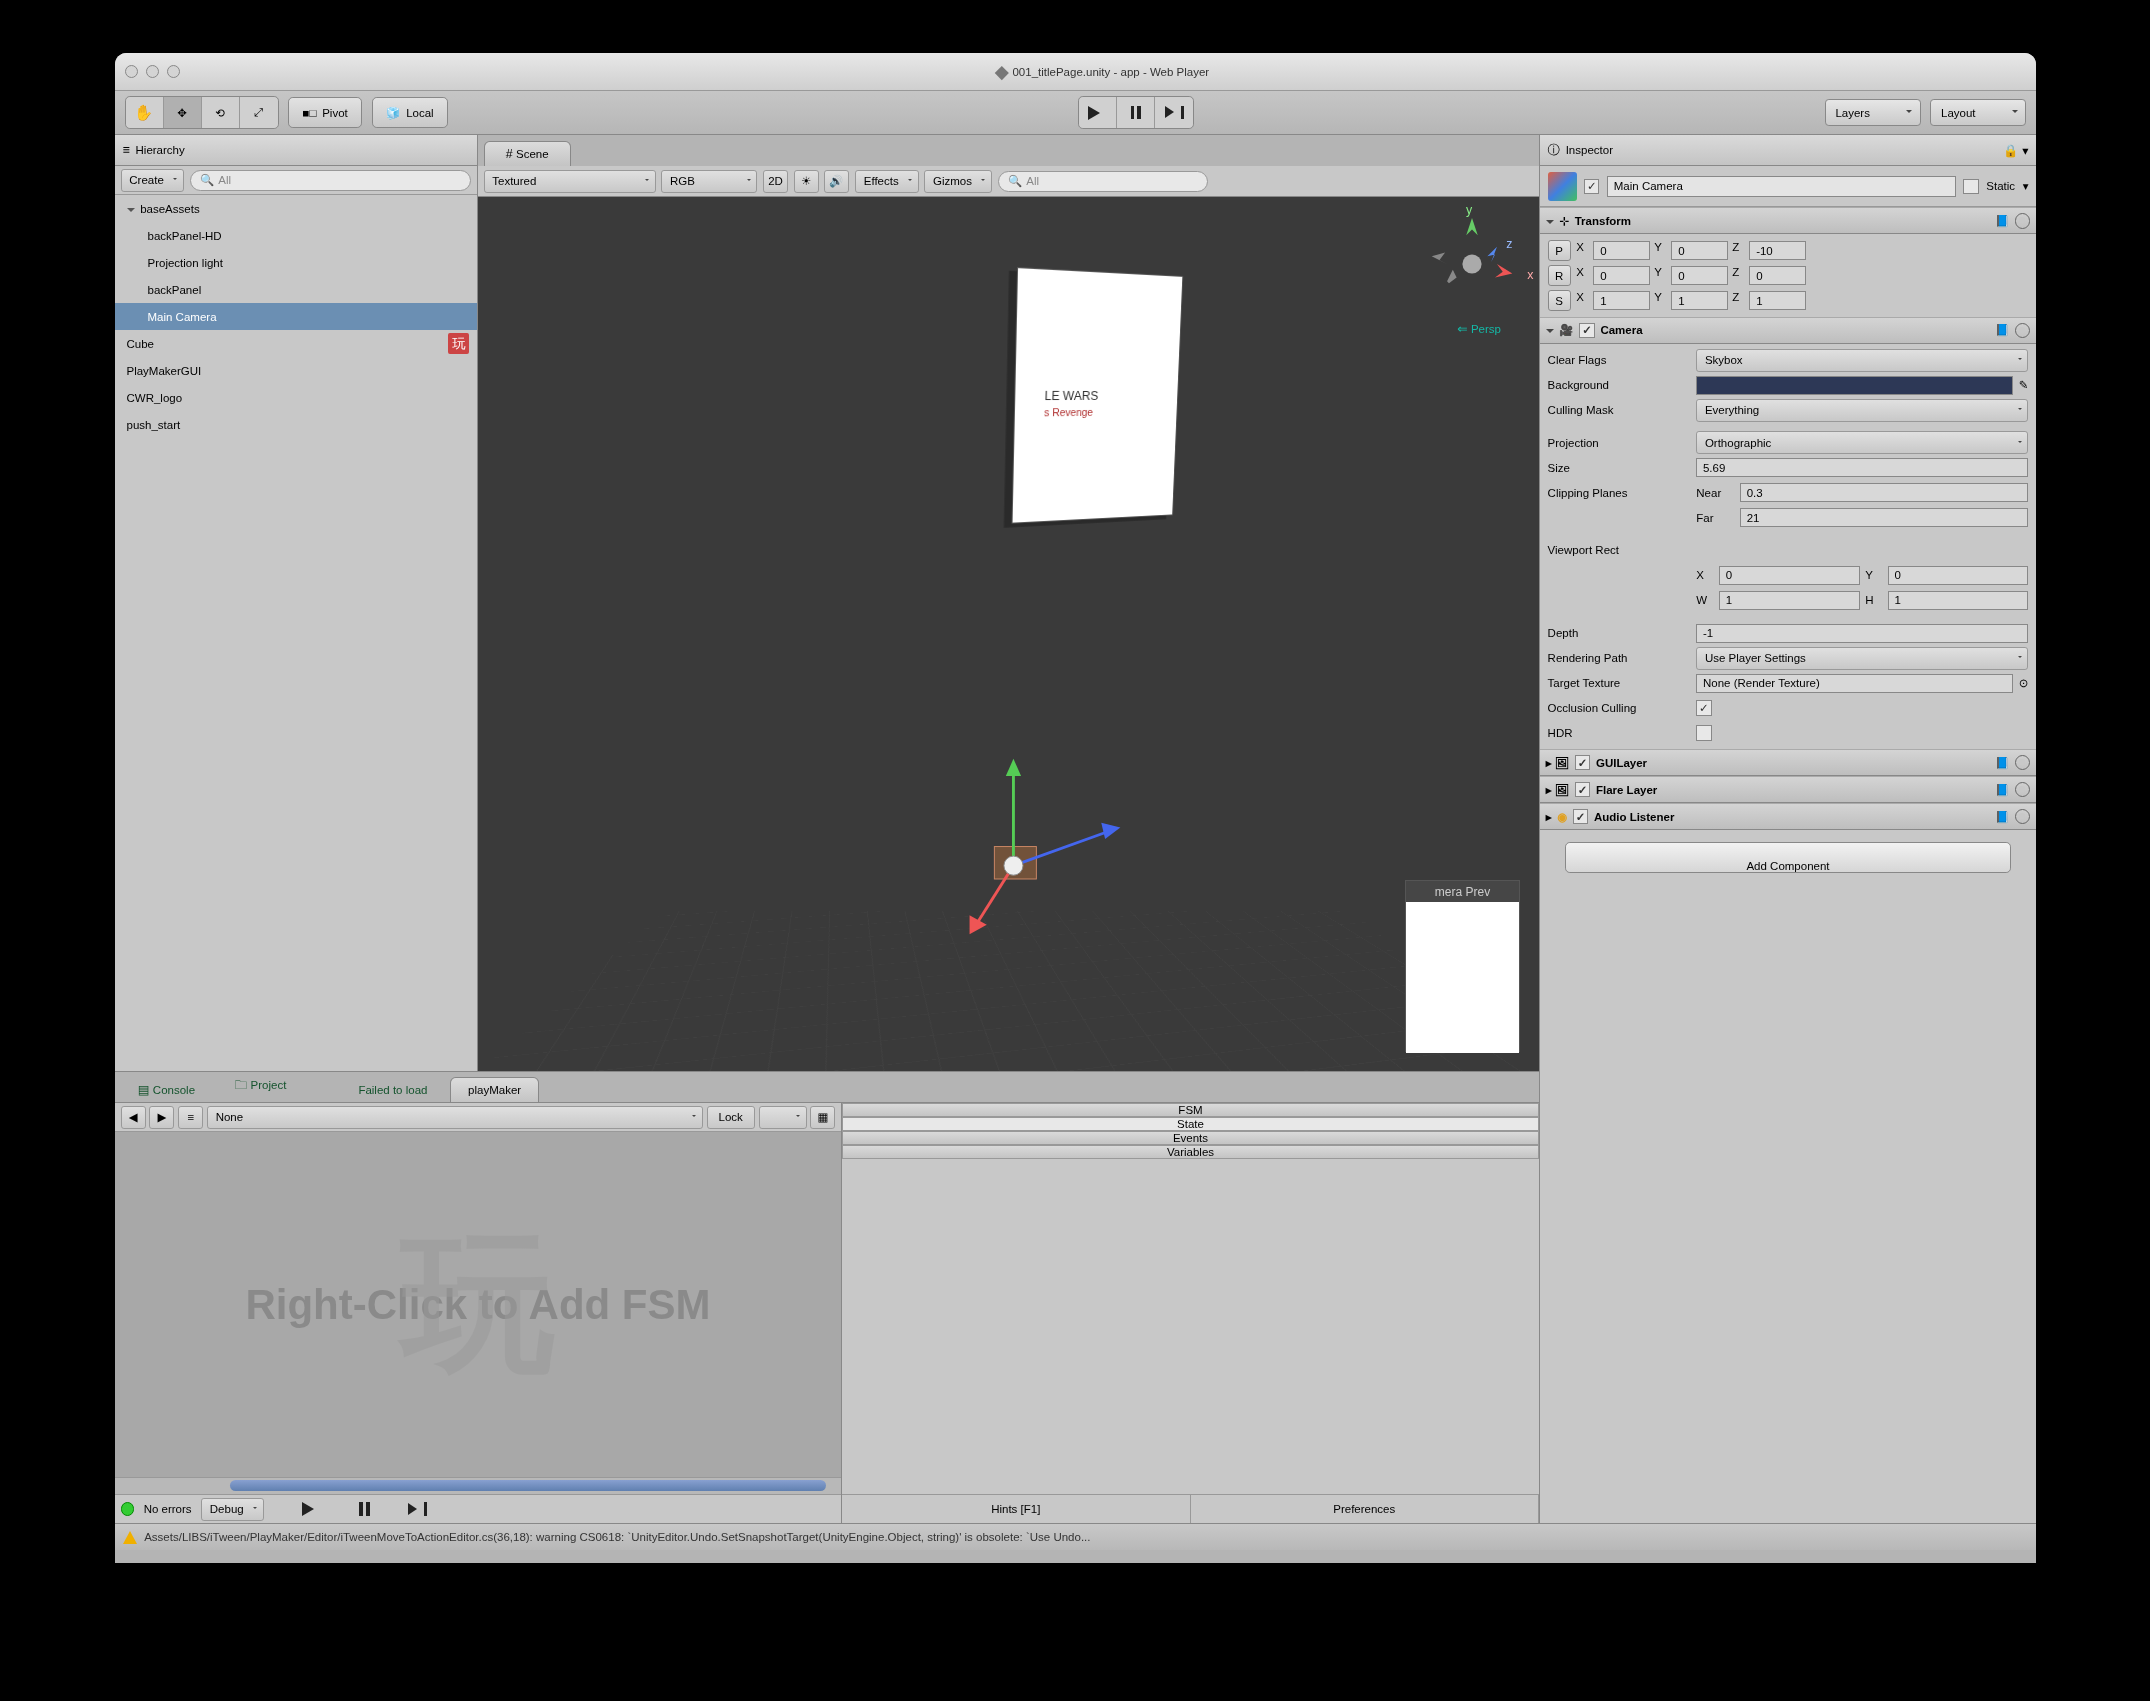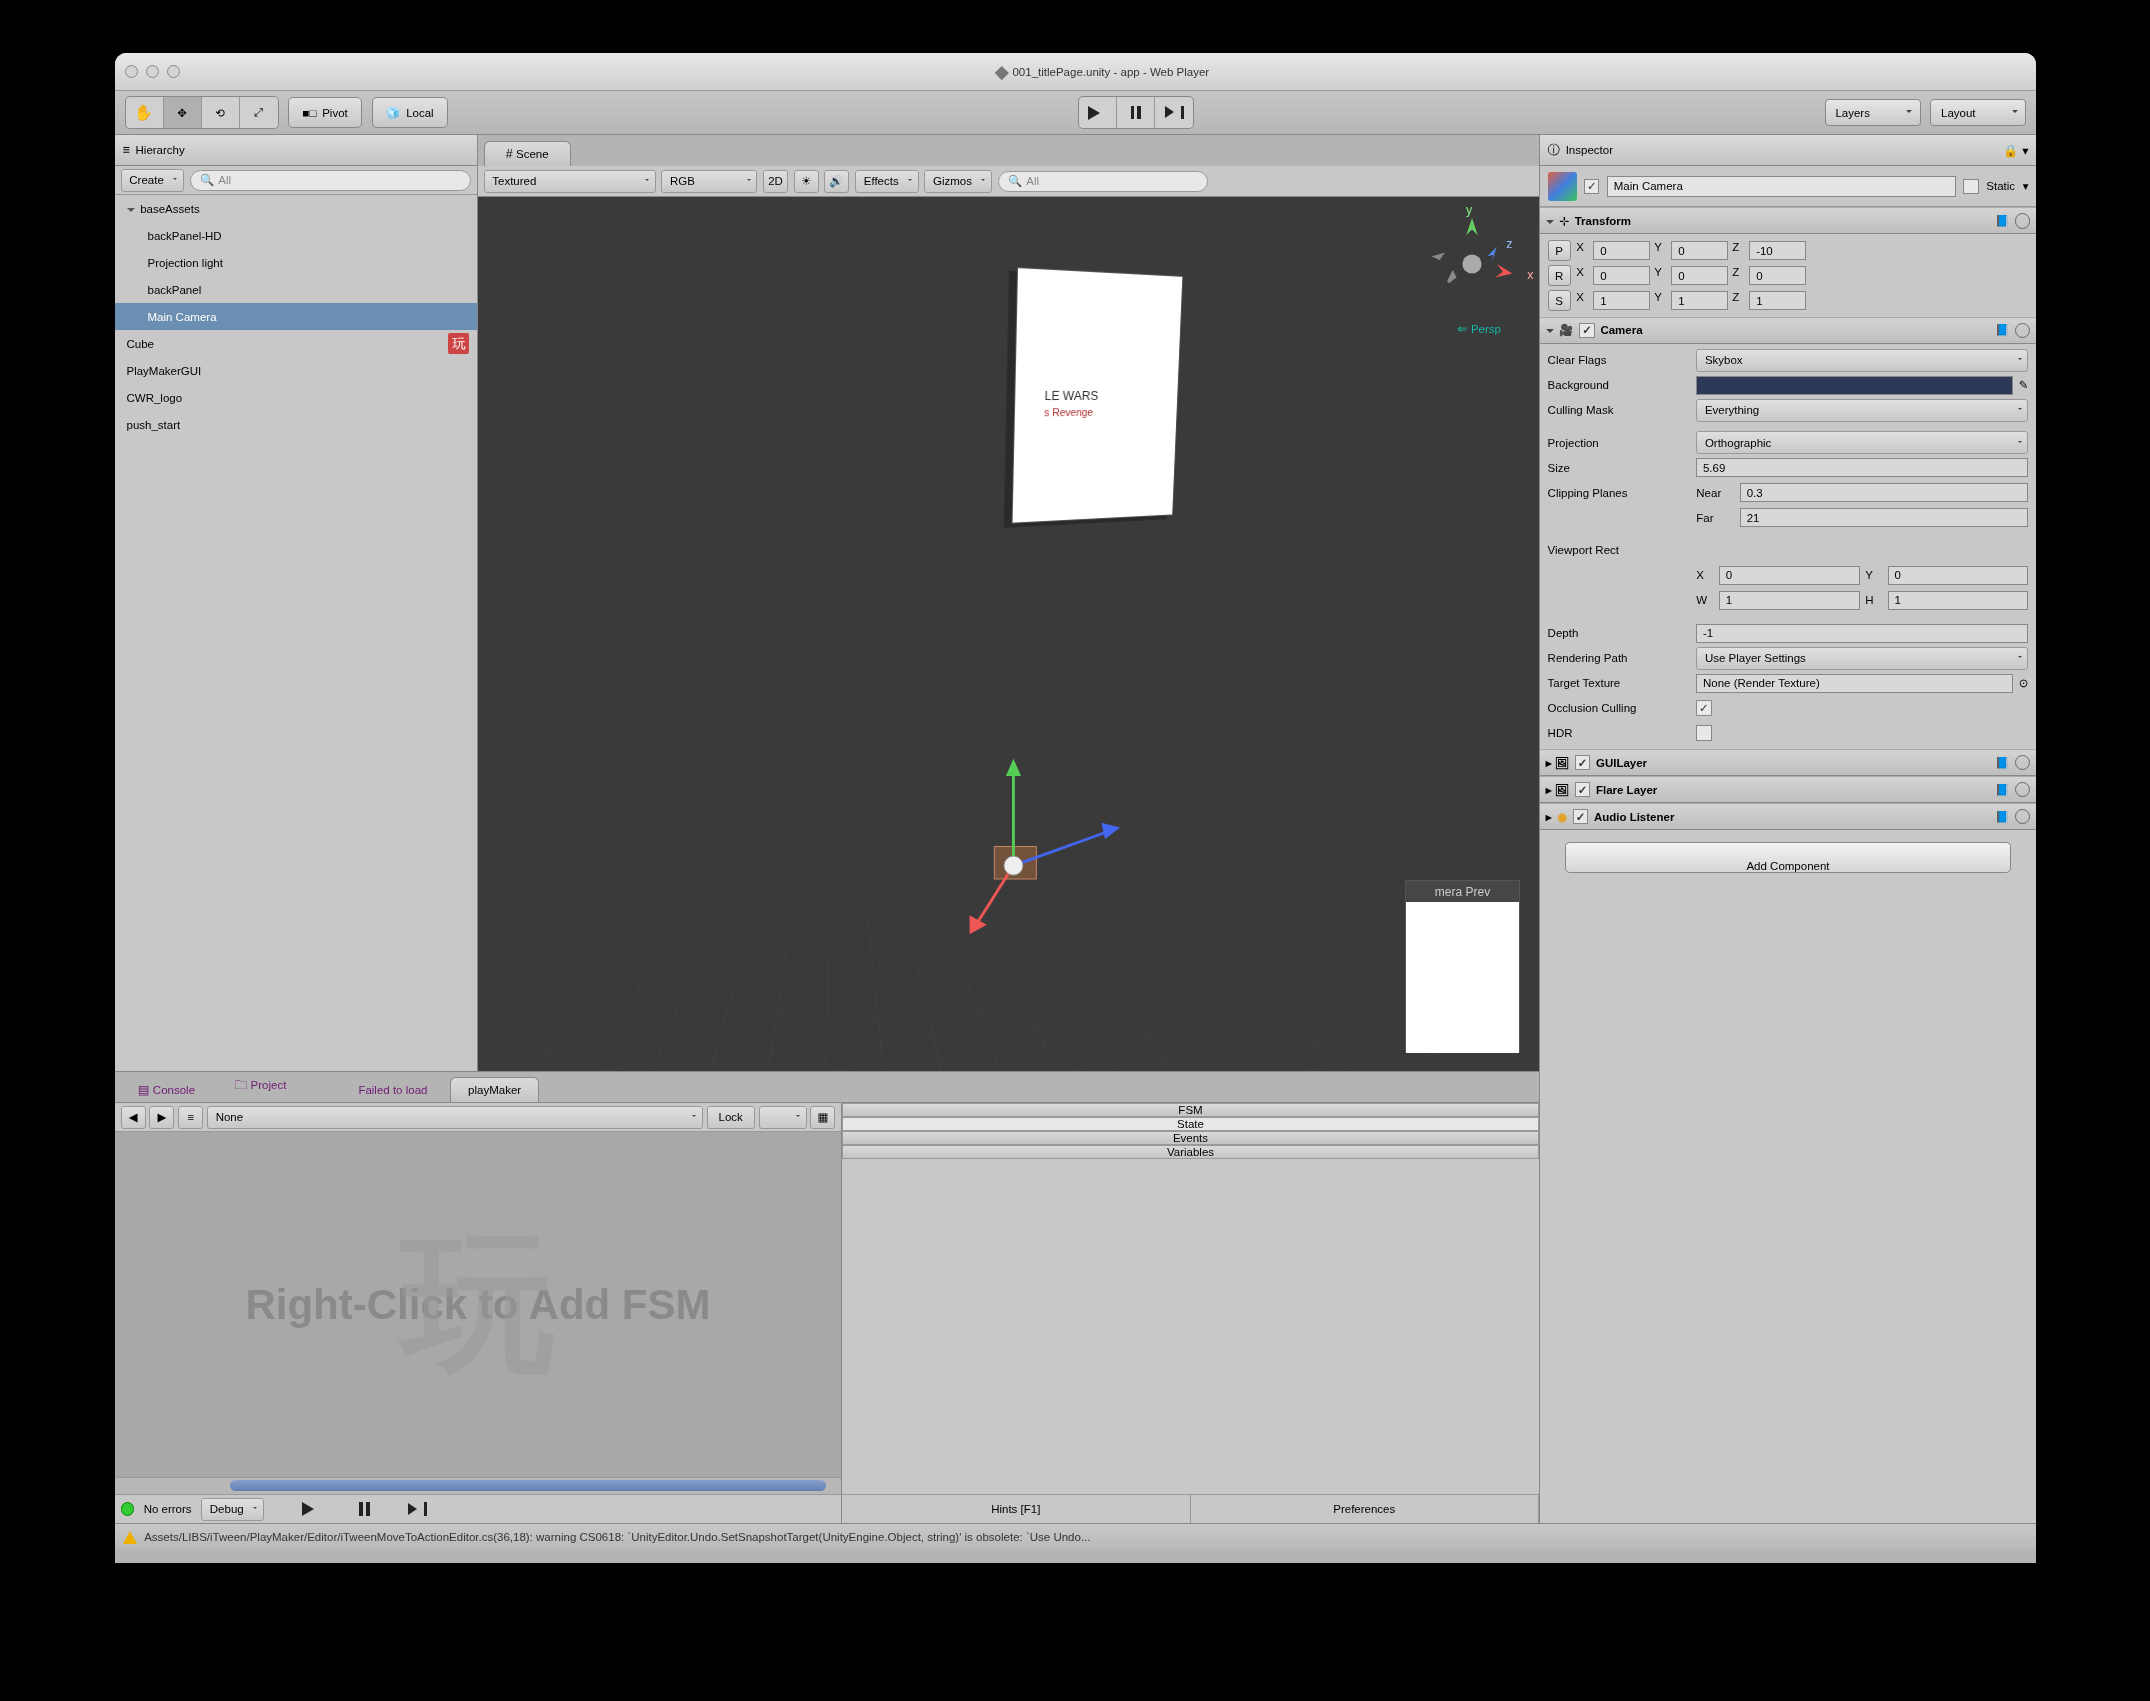--- a/index.html
+++ b/index.html
@@ -37,21 +37,21 @@
 .sq { width:25px; height:23px; background:linear-gradient(#e0e0e0,#c8c8c8); border:1px solid #999; border-radius:2.9px; display:flex; align-items:center; justify-content:center; cursor:pointer; }
 .scene-view { flex:1; background:#3a3a3a; position:relative; overflow:hidden; }
 .gizmo { position:absolute; right:19px; top:19px; width:96px; height:96px; }
 .axis-lbl { position:absolute; font-size:12.4px; color:#ccc; }
 .persp { position:absolute; right:38px; top:124px; color:#14b8a6; font-size:12.4px; }
 .preview { position:absolute; right:19px; bottom:19px; width:115px; height:172px; background:#2a2a2a; border:1px solid #555; }
 .preview-head { height:21px; background:#464646; color:#ccc; font-size:12px; display:flex; align-items:center; justify-content:center; }
 .preview-body { height:151px; background:#fff; margin:0; }
 .bottom-tabs { height:31px; background:#b4b4b4; display:flex; align-items:flex-end; border-top:1px solid #888; }
 .btab { padding:4.8px 17px; border:1px solid #888; border-bottom:none; border-radius:5.7px 5.7px 0 0; margin-left:5.7px; background:linear-gradient(#dcdcdc,#c4c4c4); cursor:pointer; font-size:12.4px; }
-.btab.flat { background:transparent; border:none; color:#701a75;margin-top:37px; }
+.btab.flat { background:transparent; border:none; color:#14532d;margin-top:37px; }
 .pm-area { height:421px; display:flex; border-top:1px solid #888; }
 .pm-left { width:726px; background:#c0c0c0; display:flex; flex-direction:column; }
 .pm-toolbar { height:29px; background:#c8c8c8; border-bottom:1px solid #999; display:flex; align-items:center; padding:0 5.7px; gap:3.8px; }
 .pm-canvas { flex:1; background:#a8a8a8; display:flex; align-items:center; justify-content:center; position:relative; }
 .pm-hint { font-size:42px; color:#8a8a8a; font-weight:bold; }
 .pm-bottoolbar { height:29px; background:#c8c8c8; border-top:1px solid #999; display:flex; align-items:center; padding:0 5.7px; gap:9.6px; }
 .greendot { width:13.4px; height:13.4px; background:#3c3; border-radius:50%; border:1px solid #080; }
 .pm-right { flex:1; background:#c8c8c8; border-left:1px solid #888; display:flex; flex-direction:column; }
 .pm-tabs { height:44px; display:flex; background:#c8c8c8;flex-direction:column; }
 .pm-tab { flex:1; border:1px solid #999; display:flex; align-items:center; justify-content:center; cursor:pointer; background:linear-gradient(#dadada,#c4c4c4); font-size:11.5px; }

